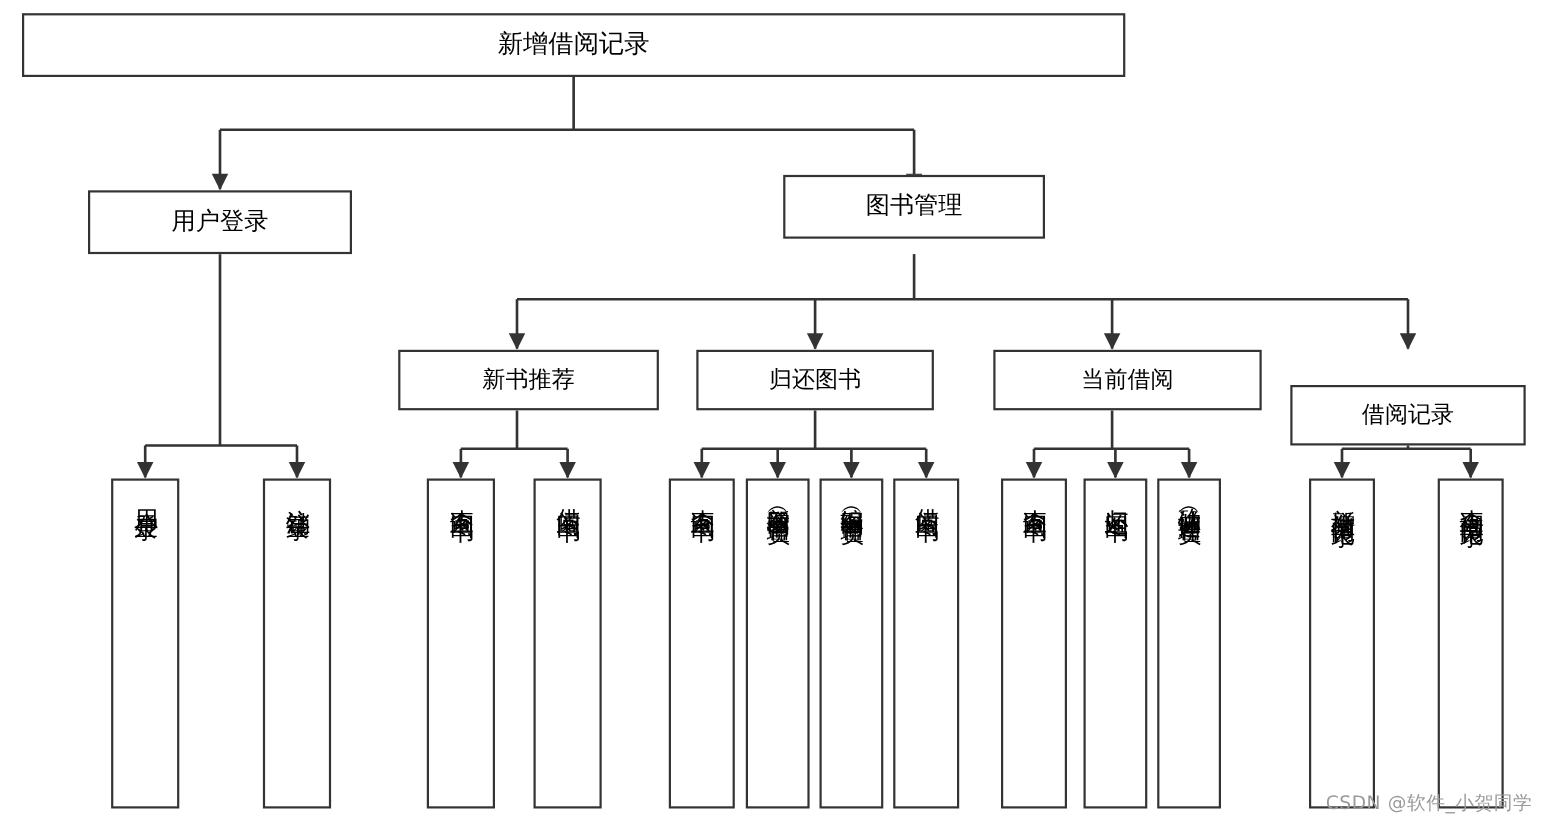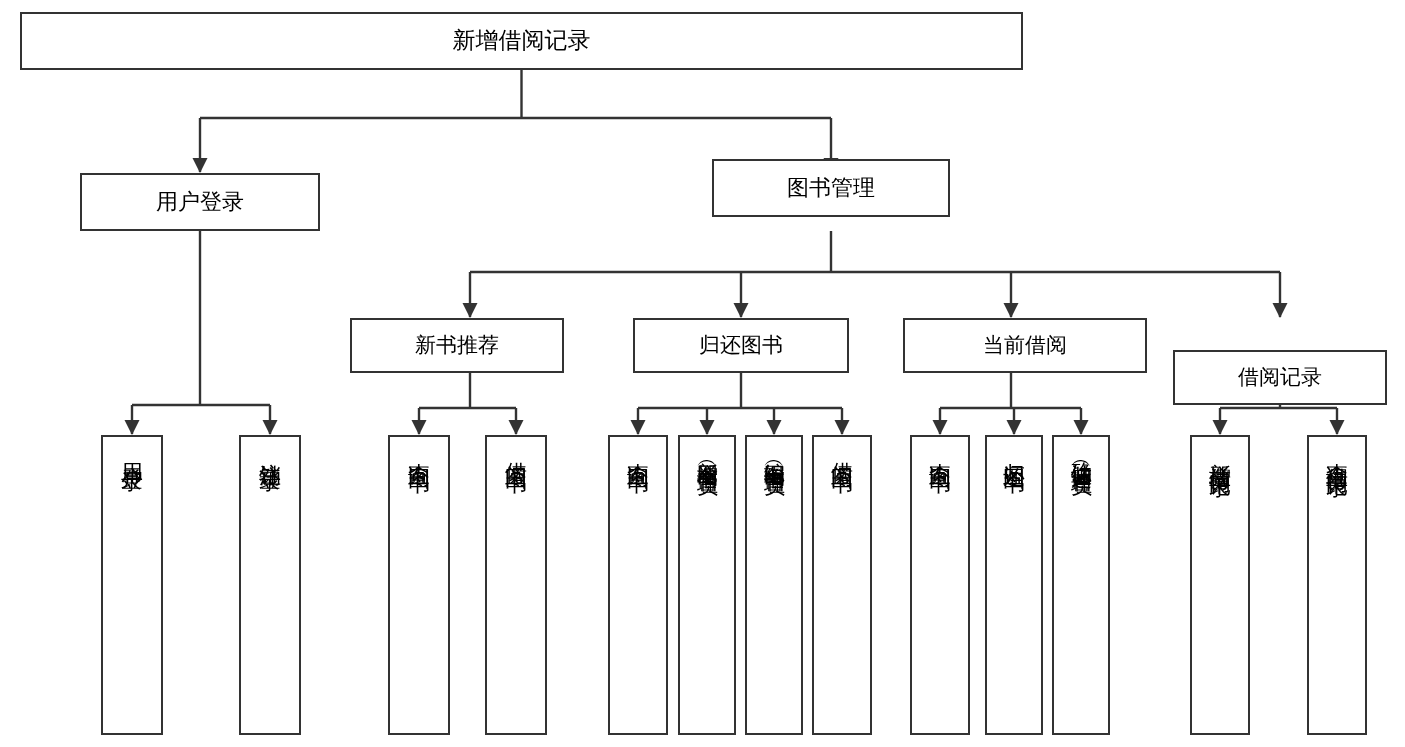--- a/index.html
+++ b/index.html
@@ -140,21 +140,21 @@
   <div id="nodes-layer">
       <div class="node node-root" style="left: 20px; top: 12px; width: 1003px; height: 58px;">
         <span class="node-label">新增借阅记录</span>
       </div>
       <div class="node node-l1" style="left: 80px; top: 173px; width: 240px; height: 58px;">
         <span class="node-label">用户登录</span>
       </div>
       <div class="node node-l1" style="left: 712px; top: 159px; width: 238px; height: 58px;">
         <span class="node-label">图书管理</span>
       </div>
-      <div class="node node-l2" style="left: 350px; top: 318px; width: 214px; height: 55px; align-items: center;">
+      <div class="node node-l2" style="left: 362px; top: 318px; width: 237px; height: 55px; align-items: center;">
         <span class="node-label">新书推荐</span>
       </div>
       <div class="node node-l2" style="left: 633px; top: 318px; width: 216px; height: 55px;">
         <span class="node-label">归还图书</span>
       </div>
       <div class="node node-l2" style="left: 903px; top: 318px; width: 244px; height: 55px;">
         <span class="node-label">当前借阅</span>
       </div>
       <div class="node node-l2" style="left: 1173px; top: 318px; width: 214px; height: 55px; margin-top: 32px;">
         <span class="node-label">借阅记录</span>
@@ -193,14 +193,15 @@
         <span class="node-label">确认归还（管理员）</span>
       </div>
       <div class="node node-leaf" style="left: 1190px; top: 435px; width: 60px; height: 300px;">
         <span class="node-label">新增借阅记录</span>
       </div>
       <div class="node node-leaf" style="left: 1307px; top: 435px; width: 60px; height: 300px;">
         <span class="node-label">查询借阅记录</span>
       </div>
     </div>
 
+  <div id="watermark">CSDN @软件_小贺同学</div>
 
 </div>
 
 </body></html>

